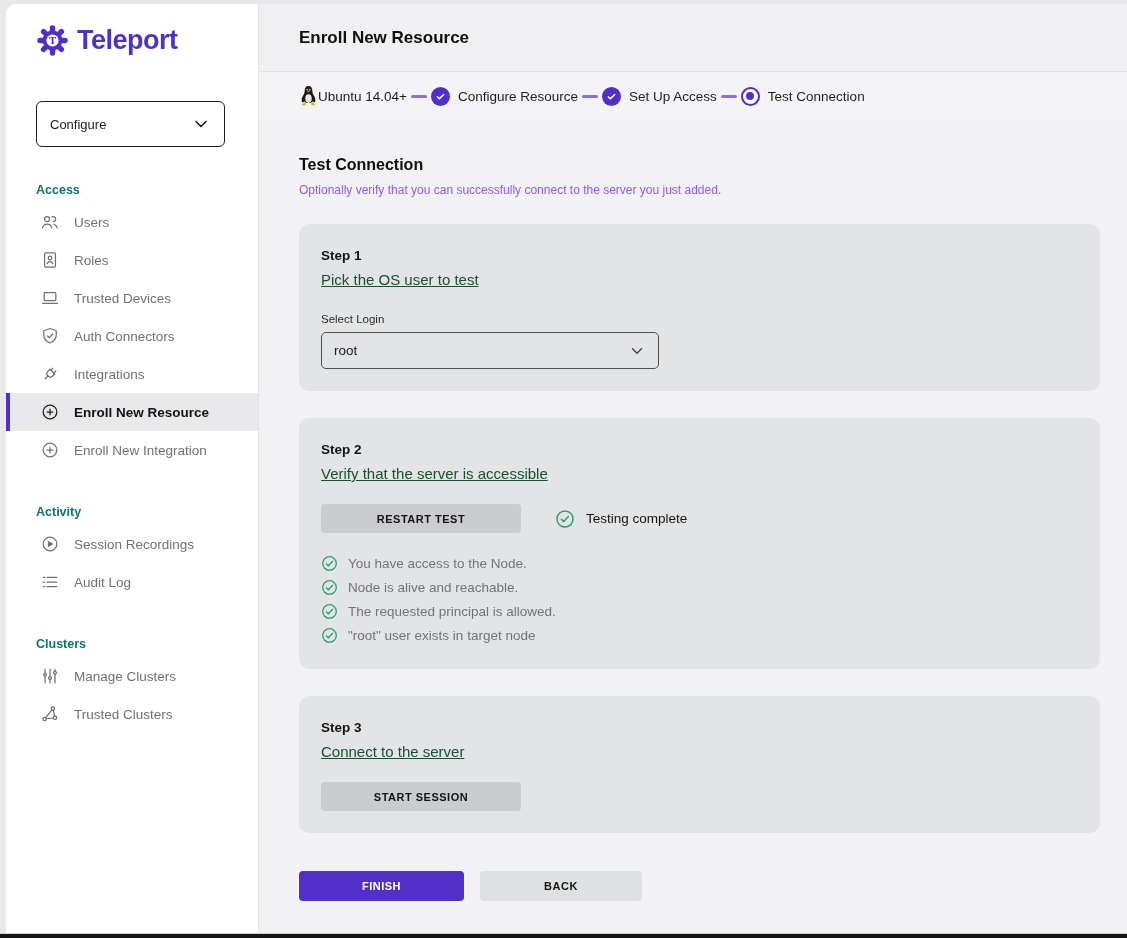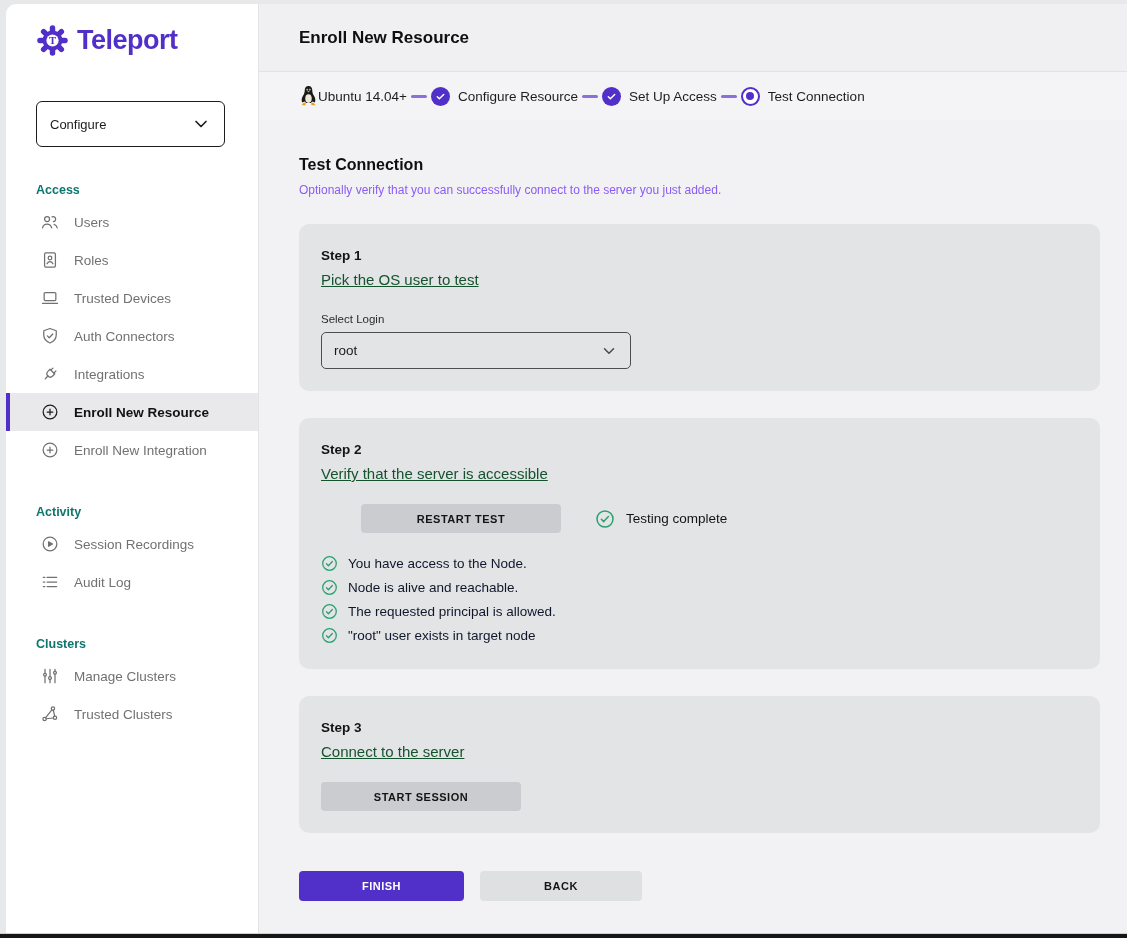--- a/index.html
+++ b/index.html
@@ -72,35 +72,35 @@
   .content h2 { font-size:16px; font-weight:bold; color:#0f0f0f; margin-bottom:9px; }
   .subtitle { font-size:12px; color:#8b5cf6; }
   .card {
     width:801px; background:#e3e4e6; border-radius:10px;
     padding:24px 22px 22px 22px; margin-top:27px;
   }
   .card-title { font-size:13.5px; font-weight:bold; color:#141414; margin-bottom:8px; }
   .card-desc { font-size:15px; color:#14532d;text-decoration:underline; }
   .field-label { margin-top:25px; font-size:11.5px; color:#2c2c2c; }
   .select-box {
-    margin-top:7px; width:310px; height:37px;
+    margin-top:7px; width:338px; height:37px;
     border:1px solid #4e4e4e; border-radius:5px;
     display:flex; align-items:center; justify-content:space-between;
     padding:0 12px; font-size:13.5px; color:#1a1a1a; cursor:pointer;
   }
   .btn {
     border:none; border-radius:4px; font-family:"Liberation Sans",sans-serif;
     font-size:11px; font-weight:bold; letter-spacing:0.5px; cursor:pointer;
     height:29px; display:flex; align-items:center; justify-content:center;
   }
   .btn-gray { width:200px; background:#cbcccf; color:#141414; }
-  .step2-row { margin-top:22px; display:flex; align-items:center; gap:34px;margin-left:40px; }
+  .step2-row { margin-top:22px; display:flex; align-items:center; gap:34px; }
   .status { display:flex; align-items:center; gap:11px; font-size:13.5px; color:#141414; }
   .checks { margin-top:18px; }
-  .check-row { display:flex; align-items:center; gap:10px; height:24px; font-size:13.5px; color:#0f172a; }
+  .check-row { display:flex; align-items:center; gap:10px; height:24px; font-size:13.5px; color:#737373; }
   .step3-btn { margin-top:22px; }
   .actions { margin-top:38px; display:flex; gap:16px; padding-bottom:10px; }
   .btn-primary { width:165px; height:30px; background:#512FC9; color:#ffffff; }
   .btn-secondary { width:162px; height:30px; background:#dfe0e2; color:#141414; }
   svg.icon { display:block; }
 </style>
 </head>
 <body>
 
 <div class="window">

